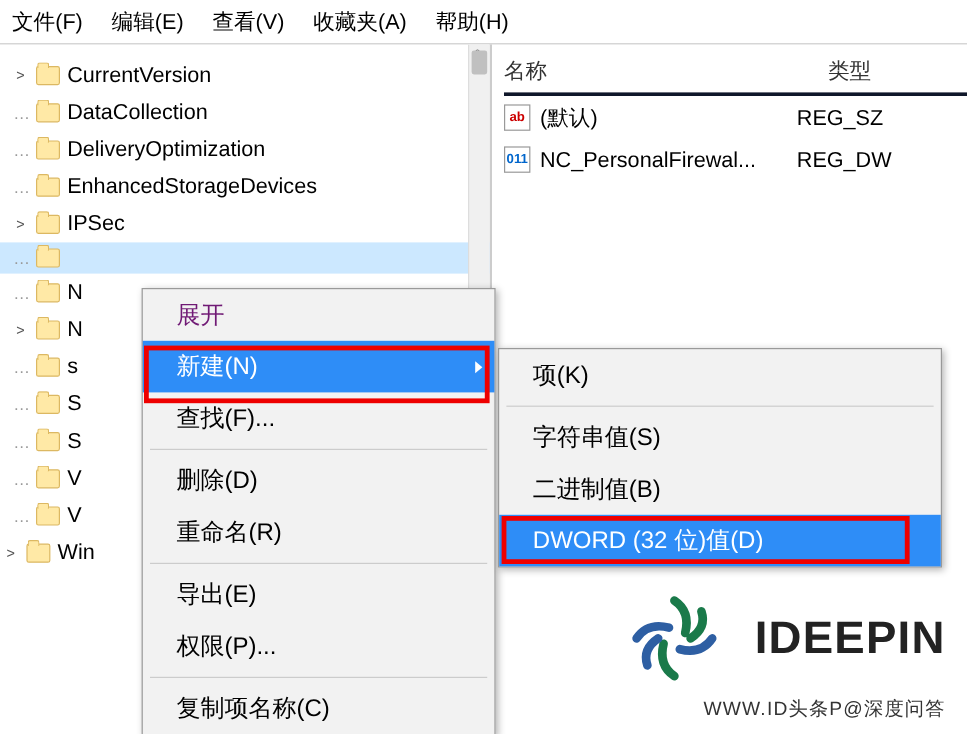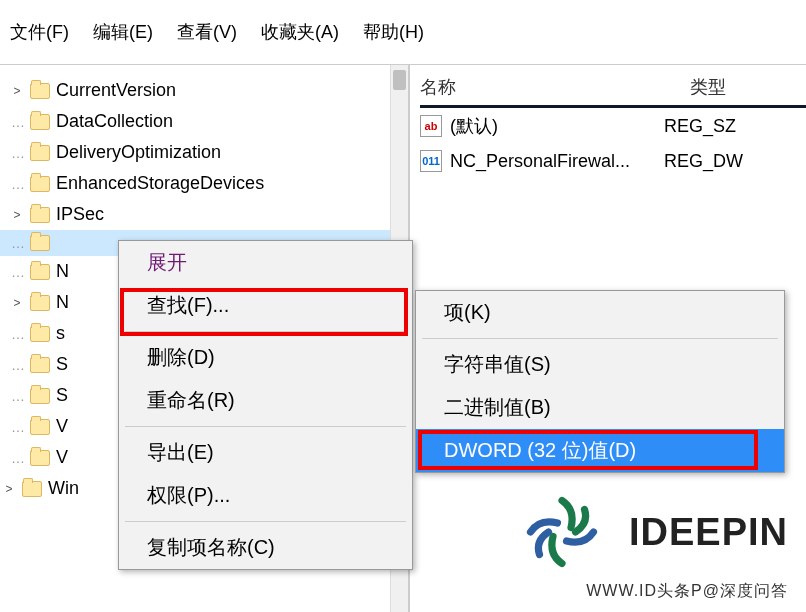--- a/index.html
+++ b/index.html
@@ -1,18 +1,18 @@
 <!DOCTYPE html>
 <html><head>
   <meta charset="utf-8">
   <style>
     * { box-sizing: border-box; margin: 0; padding: 0; }
     body { font-family: "Microsoft YaHei", "SimSun", sans-serif; font-size: 18px; background: #fff; color: #000; width: 806px; height: 612px; overflow: hidden; position: relative; }
     
-    .menubar { display: flex; gap: 24px; padding: 20px 10px; border-bottom: 1px solid #ccc; }
+    .menubar { display: flex; gap: 24px; padding: 6px 10px; border-bottom: 1px solid #ccc; }
     .menubar span { cursor: default; }
     
     .main { display: flex; height: calc(100% - 40px); }
     
     .tree-pane { width: 410px; border-right: 2px solid #ccc; overflow: hidden; position: relative; padding-top: 10px; }
     .tree-pane .scrollbar { position: absolute; right: 0; top: 0; bottom: 0; width: 18px; background: #f0f0f0; border-left: 1px solid #ddd; }
     .tree-pane .scrollbar .thumb { position: absolute; left: 2px; right: 2px; top: 5px; height: 20px; background: #c0c0c0; border-radius: 2px; }
     .tree-pane .scrollbar .arrow-up { position: absolute; top: 0; left: 0; right: 0; height: 16px; text-align: center; font-size: 10px; line-height: 16px; color: #666; }
     
     .tree-item { display: flex; align-items: center; padding: 5px 0 5px 10px; gap: 6px; white-space: nowrap; }
@@ -161,20 +161,21 @@
         <span class="value-icon bin">011</span>
         <span>NC_PersonalFirewal...</span>
       </div>
       <div class="col2">REG_DW</div>
     </div>
   </div>
 </div>
 
 <div class="ctx-menu menu1">
   <div class="mi disabled">展开</div>
+  <div class="mi hover has-sub">新建(N)</div>
   <div class="mi">查找(F)...</div>
   <div class="sep"></div>
   <div class="mi">删除(D)</div>
   <div class="mi">重命名(R)</div>
   <div class="sep"></div>
   <div class="mi">导出(E)</div>
   <div class="mi">权限(P)...</div>
   <div class="sep"></div>
   <div class="mi">复制项名称(C)</div>
 </div>

